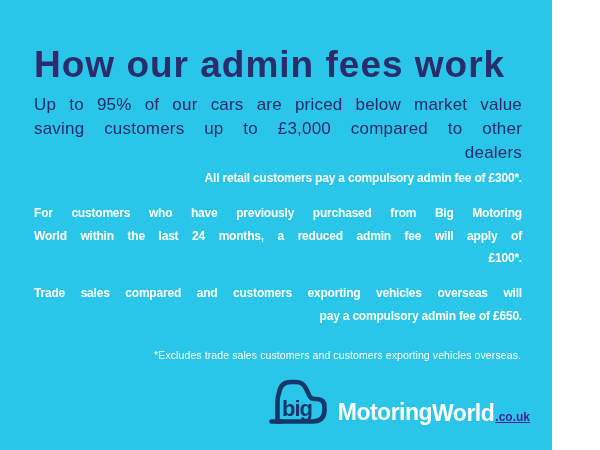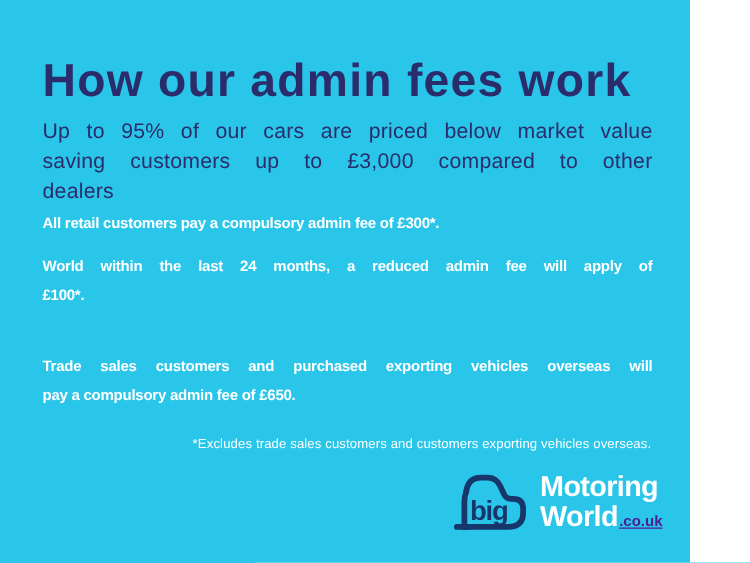--- a/index.html
+++ b/index.html
@@ -44,21 +44,21 @@
     color: #FFFFFF;
     font-weight: 700;
     font-size: 12px;
     line-height: 22.5px;
     letter-spacing: -0.2px;
   }
   .p1 { top: 167px; }
   .p2 { top: 202px; }
   .p3 { top: 282px; }
 
-  .line { text-align: left; }
+  .line { text-align: right; }
   .line.stretch {
     text-align: justify;
     text-align-last: justify;
   }
 
   
   .footnote {
     position: absolute;
     right: 31px; top: 349px; left: 34px;
     text-align: right;
@@ -70,21 +70,21 @@
 
   
   .logo {
     position: absolute;
     right: 22px; top: 371px;
     display: flex;
     align-items: flex-end;
     gap: 5px;
   }
   .logo-car { display: block; }
-  .logo-text { display: flex; flex-direction: column; justify-content: center; }
+  .logo-text { display: flex; justify-content: center; }
   .logo-line1 {
     color: #FFFFFF;
     font-weight: 800;
     font-size: 23px;
     line-height: 23px;
     letter-spacing: -0.5px;
   }
   .logo-line2 {
     display: flex;
     align-items: baseline;
@@ -114,26 +114,27 @@
     <div class="line stretch">Up to 95% of our cars are priced below market value</div>
     <div class="line stretch">saving customers up to £3,000 compared to other</div>
     <div class="line">dealers</div>
   </div>
 
   <div class="para p1">
     <div class="line">All retail customers pay a compulsory admin fee of £300*.</div>
   </div>
 
   <div class="para p2">
+    <div class="line stretch">For customers who have previously purchased from Big Motoring</div>
     <div class="line stretch">World within the last 24 months, a reduced admin fee will apply of</div>
     <div class="line">£100*.</div>
   </div>
 
   <div class="para p3">
-    <div class="line stretch">Trade sales customers and purchased exporting vehicles overseas will</div>
+    <div class="line stretch">Trade sales compared and customers exporting vehicles overseas will</div>
     <div class="line">pay a compulsory admin fee of £650.</div>
   </div>
 
   <div class="footnote">*Excludes trade sales customers and customers exporting vehicles overseas.</div>
 
   <div class="logo">
     <svg class="logo-car" width="64" height="58" viewBox="0 0 64 58" fill="none" xmlns="http://www.w3.org/2000/svg">
 
       <path d="M10 22 Q11.5 11 22 11 L27 11 Q34 11 37 17.5 L40.5 25 Q42 28 45.5 28 L47.5 28 Q55.5 28 55.5 36 L55.5 39 Q55.5 50.5 43.5 50.5 L8 50.5" stroke="#17376B" stroke-width="4.6" stroke-linecap="round" stroke-linejoin="round"></path>
 

